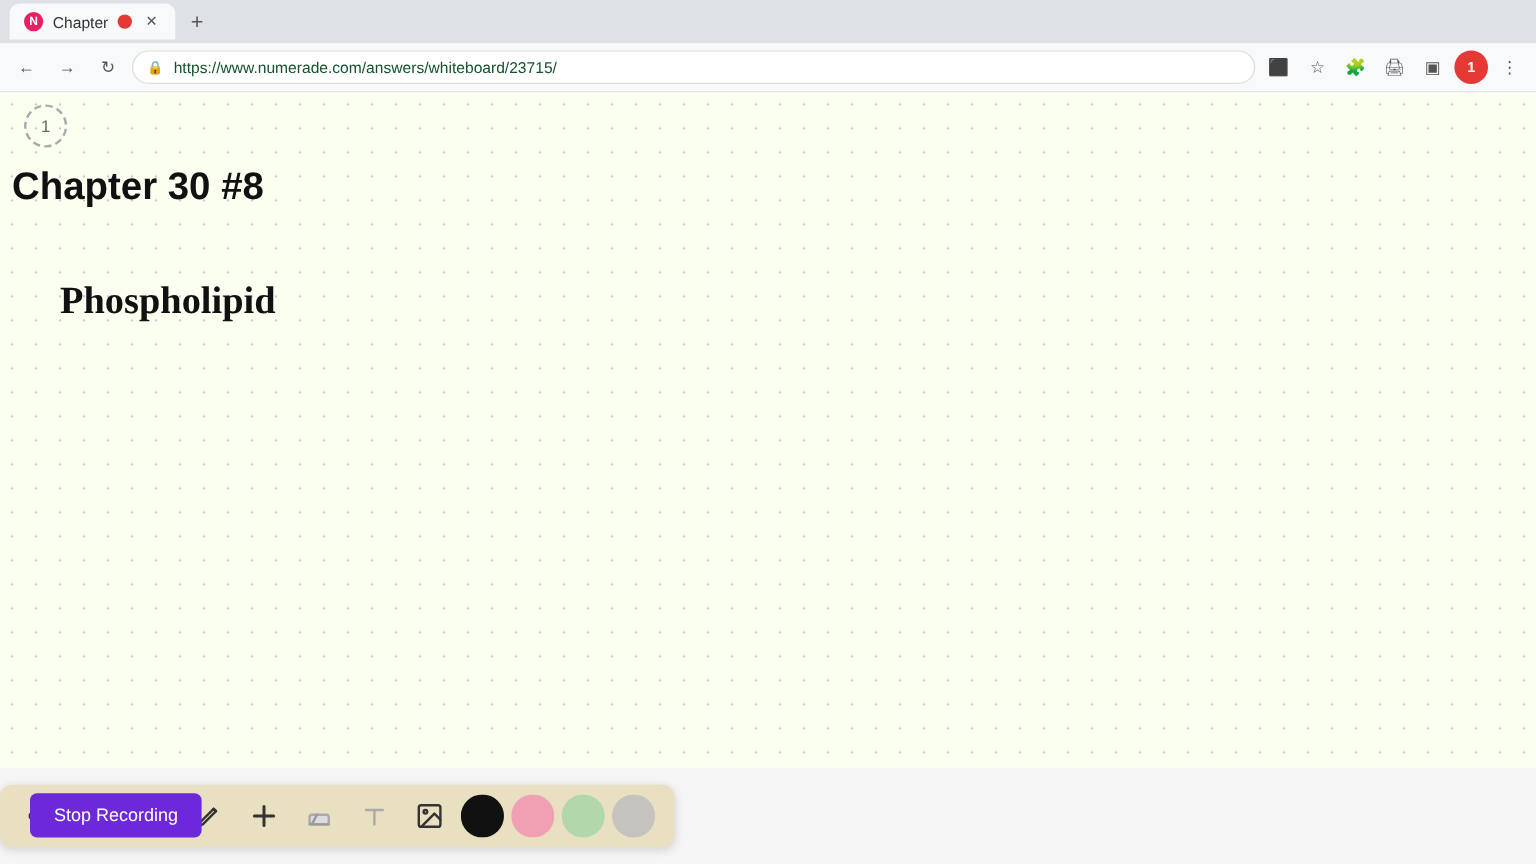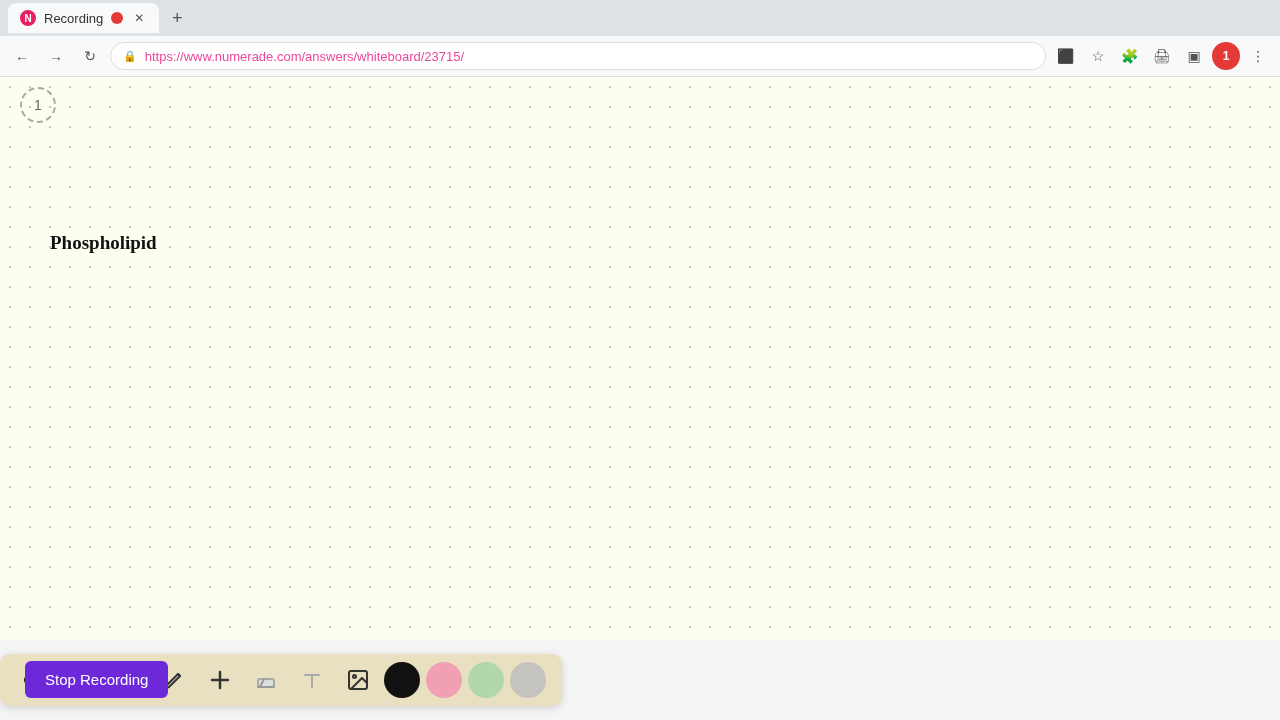--- a/index.html
+++ b/index.html
@@ -77,21 +77,21 @@
       border: 1px solid #ddd;
       border-radius: 14px;
       display: flex;
       align-items: center;
       padding: 0 12px;
       gap: 8px;
       font-size: 13px;
       color: #333;
     }
     .address-lock { font-size: 11px; color: #666; }
-    .address-text { flex: 1; font-size: 13px; color: #ec4899; }
+    .address-text { flex: 1; font-size: 13px; color: #14532d; }
     .nav-actions {
       display: flex; align-items: center; gap: 4px;
     }
     .nav-action-btn {
       width: 28px; height: 28px;
       border-radius: 50%;
       display: flex; align-items: center; justify-content: center;
       font-size: 14px; color: #555; cursor: pointer;
     }
     .nav-action-btn.red-circle {
@@ -127,21 +127,21 @@
       top: 60px;
       left: 10px;
       font-size: 32px;
       font-weight: bold;
       color: #111;
       font-family: Arial, sans-serif;
     }
     .handwriting-text {
       position: absolute;
       font-family: 'Permanent Marker', 'Comic Sans MS', cursive;
-      font-size: 19px;
+      font-size: 32px;
       font-weight: bold;
       color: #111;
     }
     .text-phospholipid {
       top: 155px;
       left: 50px;
     }
     .text-triacylglycerol {
       top: 155px;
       left: 610px;
@@ -215,21 +215,21 @@
 
 <div class="browser-wrap">
 
   <div class="browser-chrome">
 
     <div class="tab-bar">
       <div class="tab">
         <div class="tab-favicon">
           <span>N</span>
         </div>
-        <span>Recording</span>
+        <span>Chapter</span>
         <div class="tab-recording-dot"></div>
         <div class="tab-close">✕</div>
       </div>
       <div class="tab-new">+</div>
     </div>
 
     <div class="nav-bar">
       <button class="nav-btn">←</button>
       <button class="nav-btn">→</button>
       <button class="nav-btn">↻</button>
@@ -244,20 +244,21 @@
         <div class="nav-action-btn">🖨</div>
         <div class="nav-action-btn">▣</div>
         <div class="nav-action-btn red-circle">1</div>
         <div class="nav-action-btn">⋮</div>
       </div>
     </div>
   </div>
 
   <div class="whiteboard">
     <div class="page-number">1</div>
+    <div class="chapter-title">Chapter 30 #8</div>
     <div class="handwriting-text text-phospholipid">Phospholipid</div>
   </div>
 
   <div class="bottom-bar">
     <button class="stop-recording-btn">Stop Recording</button>
     <div class="toolbar">
       <button class="tool-btn" title="Undo">
         <svg width="24" height="24" viewBox="0 0 24 24" fill="none" stroke="#333" stroke-width="2.5" stroke-linecap="round" stroke-linejoin="round">
             <path d="M3 9l-3 3 3 3"></path>
             <path d="M0 12h10c5 0 9 4 9 9"></path>

